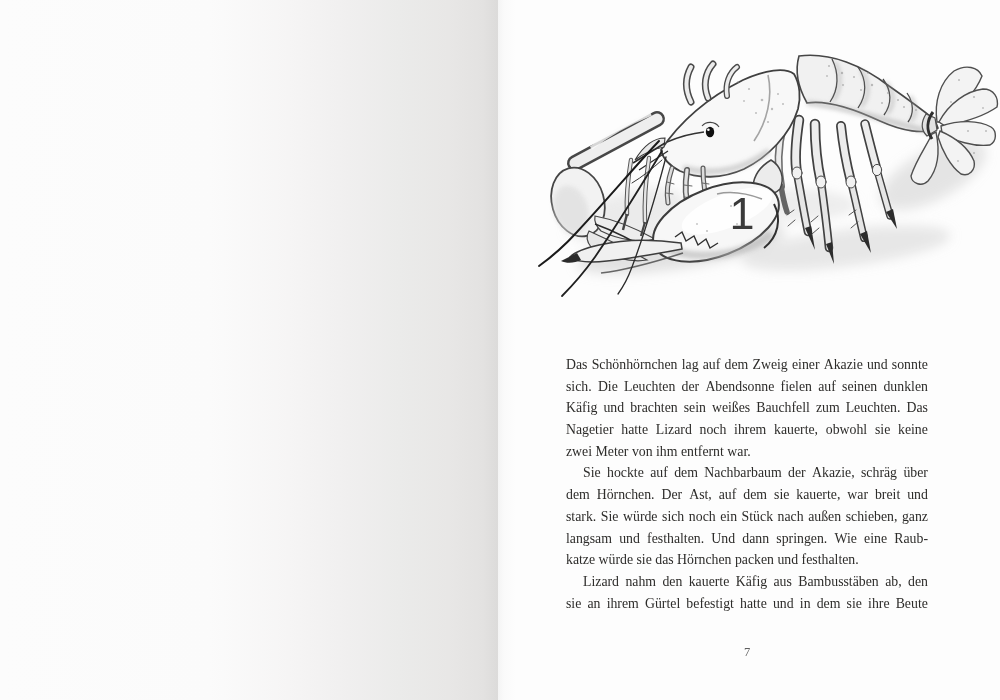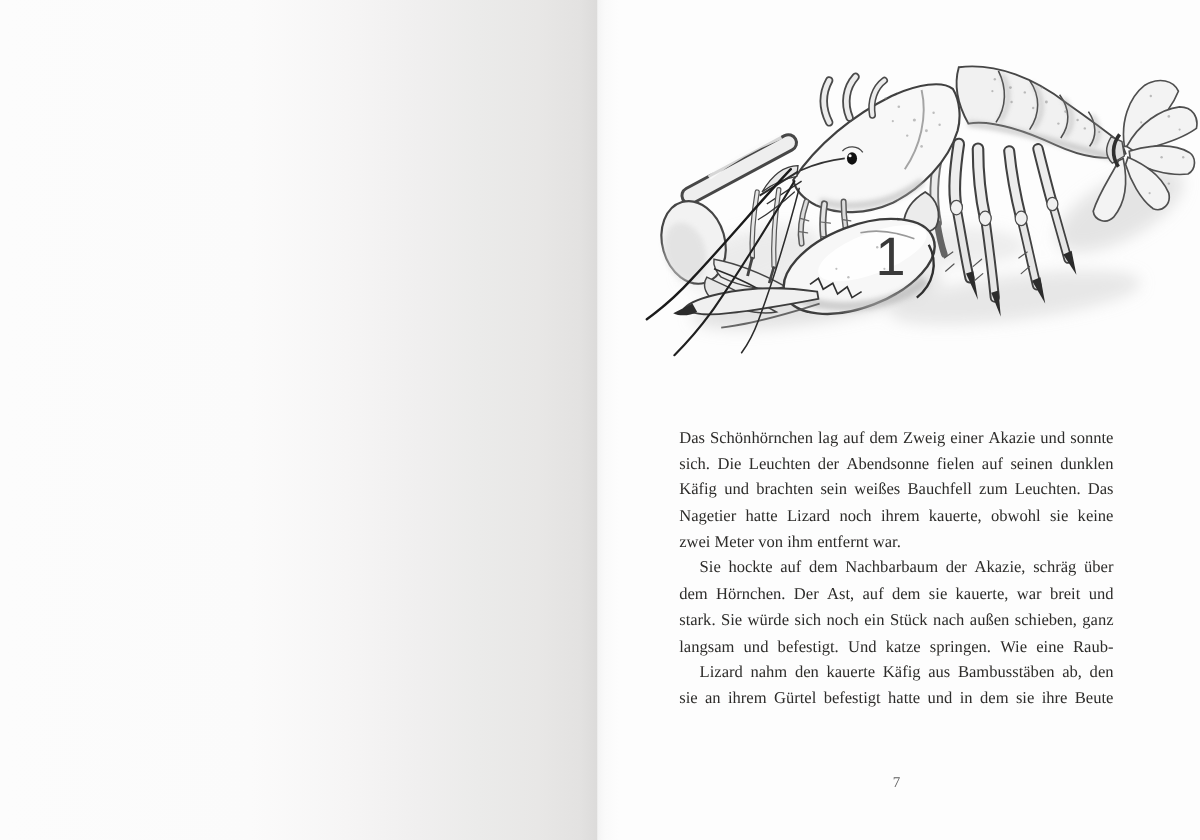--- a/index.html
+++ b/index.html
@@ -312,28 +312,29 @@
           <span>ein</span>
           <span>Stück</span>
           <span>nach</span>
           <span>außen</span>
           <span>schieben,</span>
           <span>ganz</span>
         </div>
       <div class="tline j">
           <span>langsam</span>
           <span>und</span>
-          <span>befestigt.</span>
+          <span>festhalten.</span>
           <span>Und</span>
-          <span>katze</span>
+          <span>dann</span>
           <span>springen.</span>
           <span>Wie</span>
           <span>eine</span>
           <span>Raub-</span>
         </div>
+      <div class="tline">katze würde sie das Hörnchen packen und festhalten.</div>
       <div class="tline j indent">
           <span>Lizard</span>
           <span>nahm</span>
           <span>den</span>
           <span>kauerte</span>
           <span>Käfig</span>
           <span>aus</span>
           <span>Bambusstäben</span>
           <span>ab,</span>
           <span>den</span>

